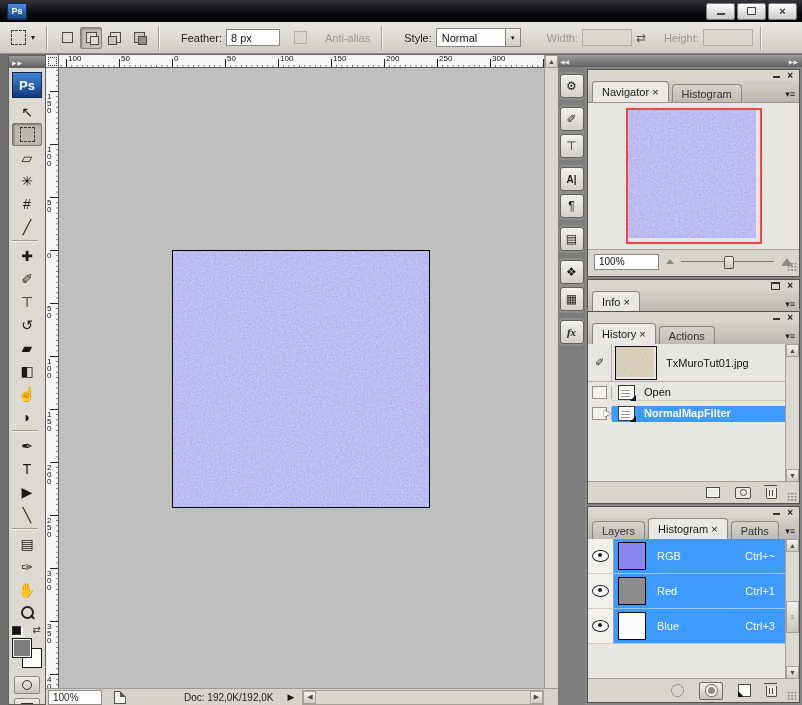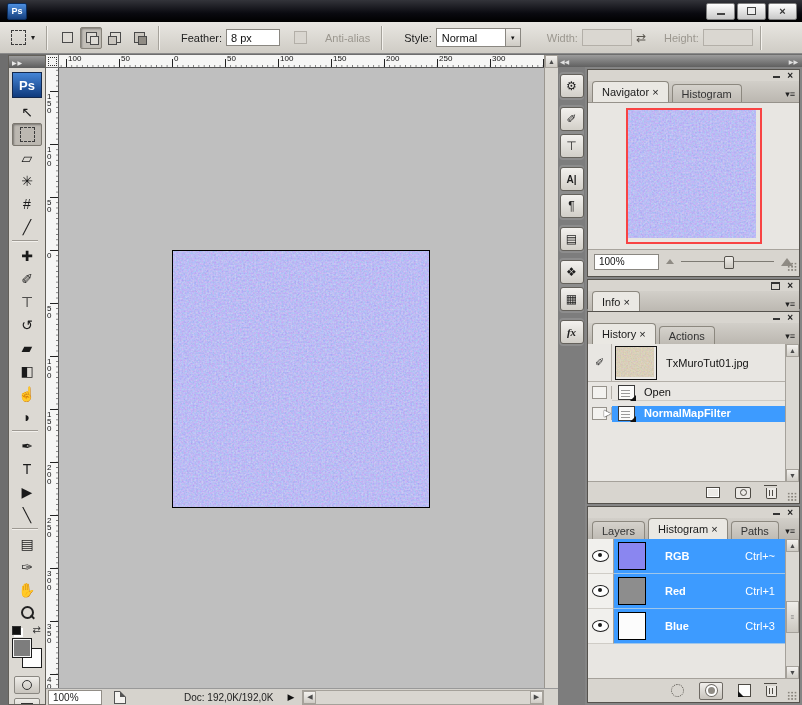--- a/index.html
+++ b/index.html
@@ -137,21 +137,21 @@
   .trash-icon::before{content:"";position:absolute;left:-3px;top:-3px;width:13px;height:1px;background:#4e4b45}
   .trash-icon::after{content:"";position:absolute;left:2px;top:2px;width:1px;height:6px;background:#4e4b45;box-shadow:3px 0 0 #4e4b45}
   
   .ch-body{position:absolute;top:32px;bottom:23px;left:0;right:0;background:#e8e6e2;overflow:hidden}
   .ch-row{height:35px;display:flex;align-items:stretch;margin-right:14px}
   .ch-eye-cell{width:26px;border-right:1px solid #a5a19a;border-bottom:1px solid #cfccc6;background:#f1f0ed;display:flex;align-items:center;justify-content:center;box-sizing:border-box;flex:none}
   .eye-icon{width:15px;height:10px;border:1px solid #1c1c1c;border-radius:50%;background:#fff;position:relative}
   .eye-icon::after{content:"";position:absolute;left:4.5px;top:2px;width:4px;height:4px;background:#1c1c1c;border-radius:50%}
   .ch-content{flex:1;display:flex;align-items:center;background:#3d9bff;border-bottom:1px solid #9fc6ea;padding-right:4px}
   .ch-thumb{width:28px;height:28px;border:1px solid #000;margin-left:4px;box-sizing:border-box;flex:none}
-  .ch-name{margin-left:19px;font-size:11px;font-weight:bold;color:#fff}
+  .ch-name{margin-left:11px;font-size:11px;font-weight:normal;color:#fff}
   .ch-short{margin-left:auto;font-size:11px;color:#fff;margin-right:6px}
   .scroll-thumb{position:absolute;left:0;top:62px;width:13px;height:32px;background:linear-gradient(#f0eeea,#cbc7c0);border:1px solid #a5a19a;box-sizing:border-box;display:flex;align-items:center;justify-content:center;font-size:6px;color:#777;letter-spacing:0}
   .dotted-circle{width:11px;height:11px;border:1px dotted #4e4b45;border-radius:50%}
   .save-sel-btn{width:22px;height:16px;border:1px solid #6e6a64;border-radius:2px;background:linear-gradient(#f1efec,#c8c4bd);display:flex;align-items:center;justify-content:center}
   .save-sel-btn span{width:7px;height:7px;border:2px solid #fff;border-radius:50%;background:#8f8b84;box-shadow:0 0 0 1px #6e6a64}
   .new-page-icon{width:11px;height:11px;border:1px solid #4e4b45;background:#fdfdfc;position:relative}
   .new-page-icon::after{content:"";position:absolute;left:-1px;bottom:-1px;border:3px solid;border-color:transparent transparent #111 #111}
 </style>
 </head>
 <body>

